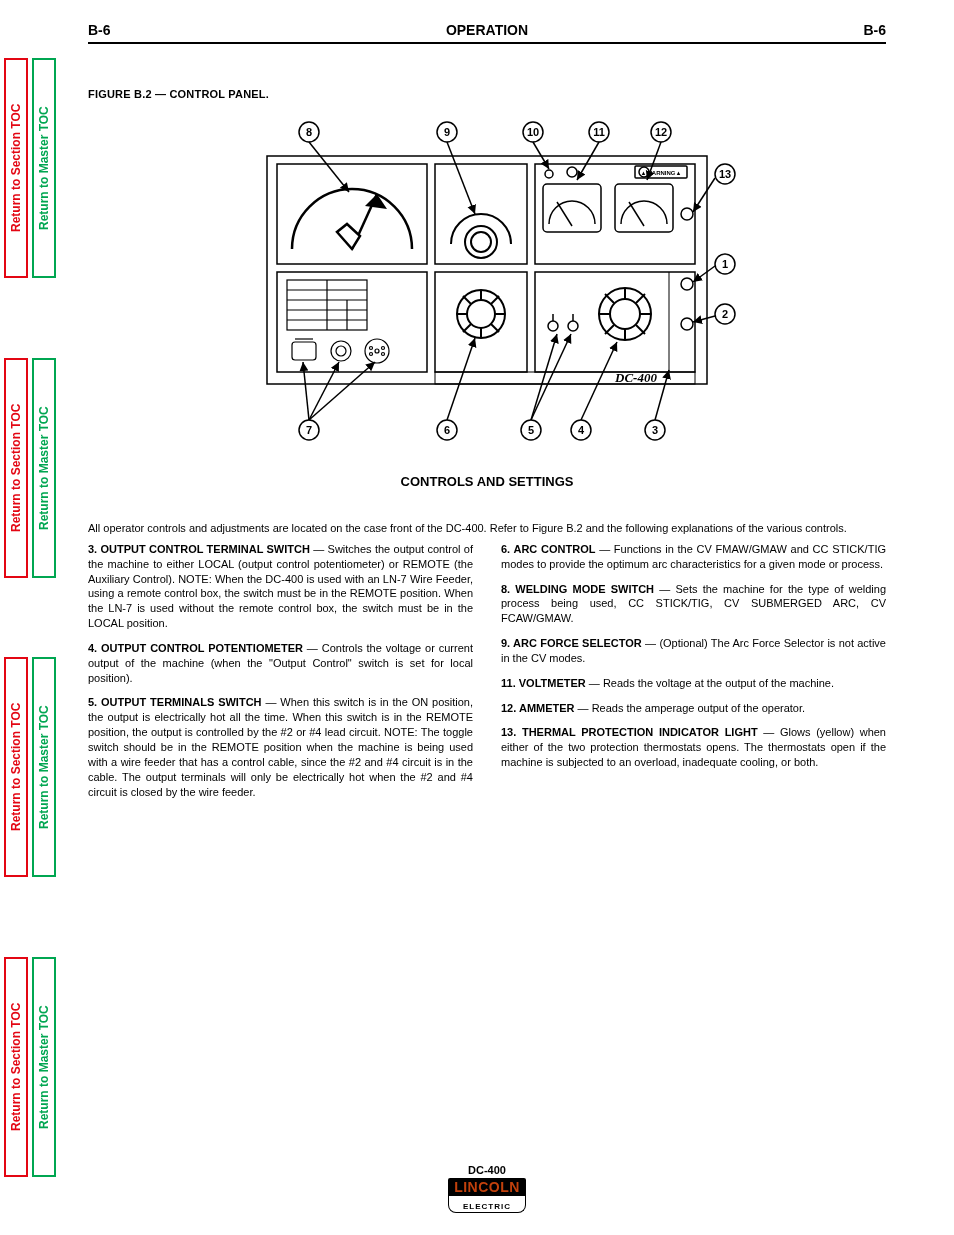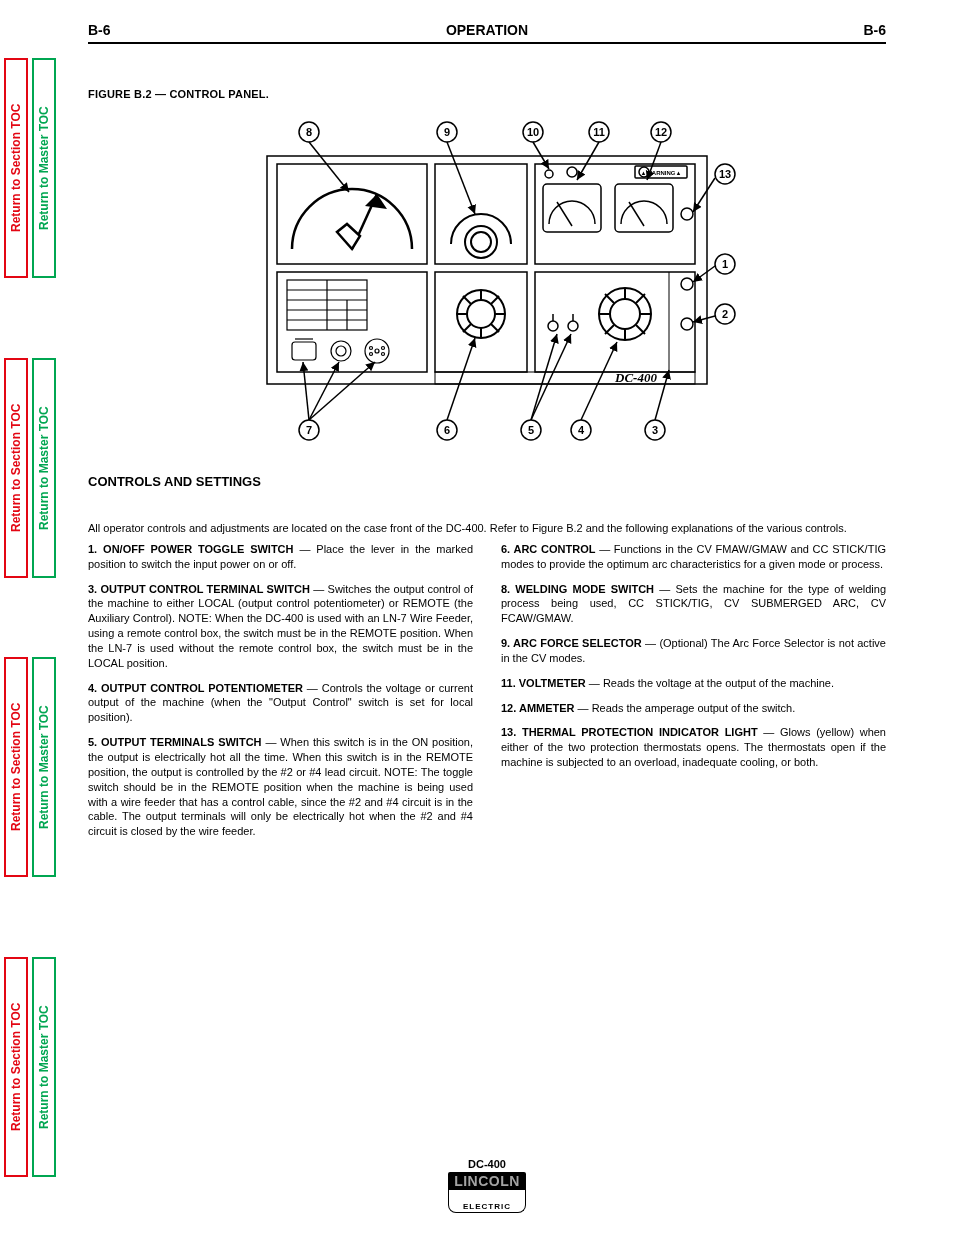--- a/index.html
+++ b/index.html
@@ -69,21 +69,21 @@
     font-size: 11px;
     font-weight: bold;
     margin-top: 44px;
     letter-spacing: 0.2px;
   }
 
   .panel-wrap { display:flex; justify-content:center; margin-top:14px; }
   .panel-svg { width: 500px; height: 340px; }
 
   .controls-title {
-    text-align: left;
+    text-align: center;
     font-weight: bold;
     font-size: 13px;
     margin-top: 20px;
   }
   .desc-block {
     margin-top: 32px;
     font-size: 11px;
     line-height: 1.35;
   }
   .desc-block p { text-align: justify; }
@@ -109,34 +109,34 @@
   }
   .footer .model {
     font-size: 11px;
     font-weight: bold;
     margin-bottom: 2px;
   }
   .logo-box {
     display: inline-block;
   }
   .logo-top {
-    background: #000; color: #a3a3a3;
+    background: #000; color: #c2410c;
     font-weight: bold; font-size: 14px;
     padding: 1px 6px;
     letter-spacing: 0.5px;
     border-radius: 2px 2px 0 0;
   }
   .logo-bot {
     border: 1.5px solid #000;
     border-top: none;
     font-size: 8px;
     font-weight: bold;
     letter-spacing: 1px;
     border-radius: 0 0 8px 8px;
-    padding: 12px 4px 1px 4px;
+    padding: 6px 4px 1px 4px;
   }
 </style>
 </head>
 <body>
 
 <div class="side-tabs">
   <div class="tab-col">
     <div class="tab red">Return to Section TOC</div>
     <div class="tab red">Return to Section TOC</div>
     <div class="tab red">Return to Section TOC</div>
@@ -341,29 +341,28 @@
     </svg>
   </div>
 
   <div class="controls-title">CONTROLS AND SETTINGS</div>
 
   <div class="desc-block">
     <p>All operator controls and adjustments are located on the case front of the DC-400. Refer to Figure B.2 and the following explanations of the various controls.</p>
   </div>
 
   <div class="columns">
-    <div class="item"><span class="label">1. ON/OFF POWER TOGGLE SWITCH</span><span> — Place the lever in the marked position to switch the input power on or off.</span></div>
     <div class="item"><span class="label">3. OUTPUT CONTROL TERMINAL SWITCH</span><span> — Switches the output control of the machine to either LOCAL (output control potentiometer) or REMOTE (the Auxiliary Control). NOTE: When the DC-400 is used with an LN-7 Wire Feeder, using a remote control box, the switch must be in the REMOTE position. When the LN-7 is used without the remote control box, the switch must be in the LOCAL position.</span></div>
     <div class="item"><span class="label">4. OUTPUT CONTROL POTENTIOMETER</span><span> — Controls the voltage or current output of the machine (when the "Output Control" switch is set for local position).</span></div>
     <div class="item"><span class="label">5. OUTPUT TERMINALS SWITCH</span><span> — When this switch is in the ON position, the output is electrically hot all the time. When this switch is in the REMOTE position, the output is controlled by the #2 or #4 lead circuit. NOTE: The toggle switch should be in the REMOTE position when the machine is being used with a wire feeder that has a control cable, since the #2 and #4 circuit is in the cable. The output terminals will only be electrically hot when the #2 and #4 circuit is closed by the wire feeder.</span></div>
     <div class="item"><span class="label">6. ARC CONTROL</span><span> — Functions in the CV FMAW/GMAW and CC STICK/TIG modes to provide the optimum arc characteristics for a given mode or process.</span></div>
     <div class="item"><span class="label">8. WELDING MODE SWITCH</span><span> — Sets the machine for the type of welding process being used, CC STICK/TIG, CV SUBMERGED ARC, CV FCAW/GMAW.</span></div>
     <div class="item"><span class="label">9. ARC FORCE SELECTOR</span><span> — (Optional) The Arc Force Selector is not active in the CV modes.</span></div>
     <div class="item"><span class="label">11. VOLTMETER</span><span> — Reads the voltage at the output of the machine.</span></div>
-    <div class="item"><span class="label">12. AMMETER</span><span> — Reads the amperage output of the switch.</span></div>
+    <div class="item"><span class="label">12. AMMETER</span><span> — Reads the amperage output of the operator.</span></div>
     <div class="item"><span class="label">13. THERMAL PROTECTION INDICATOR LIGHT</span><span> — Glows (yellow) when either of the two protection thermostats opens. The thermostats open if the machine is subjected to an overload, inadequate cooling, or both.</span></div>
   </div>
 
   <div class="footer">
     <div class="model">DC-400</div>
     <div class="logo-box">
       <div class="logo-top">LINCOLN</div>
       <div class="logo-bot">ELECTRIC</div>
     </div>
   </div>

